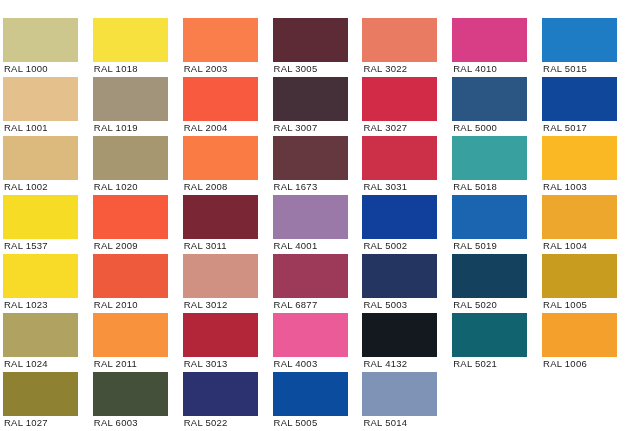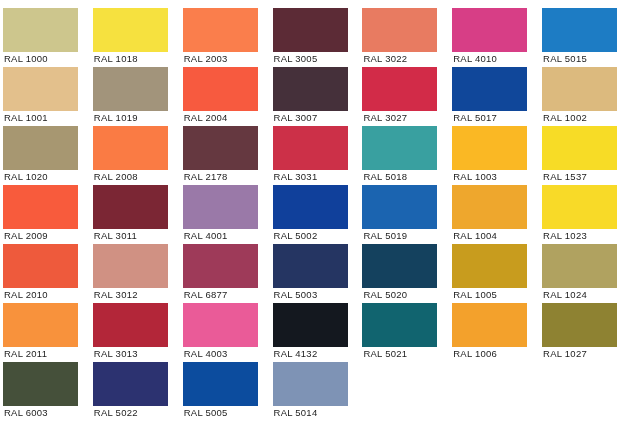--- a/index.html
+++ b/index.html
@@ -24,21 +24,21 @@
     position: absolute;
     left: 0;
     top: 0;
     width: 629px;
     height: 431px;
     display: grid;
     grid-template-columns: repeat(7, 89.857px);
     grid-template-rows: repeat(7, 59.0px);
     box-sizing: border-box;
     padding-left: 3px;
-    padding-top: 8px;
+    padding-top: 18px;
   }
   .swatch-cell {
     position: relative;
     width: 89.857px;
     height: 59px;
     box-sizing: border-box;
   }
   .swatch-chip {
     position: absolute;
     left: 0;
@@ -106,38 +106,42 @@
       </div>
       <div class="swatch-cell">
         <div class="swatch-chip" style="background-color: rgb(69, 48, 58);"></div>
         <div class="swatch-label">RAL 3007</div>
       </div>
       <div class="swatch-cell">
         <div class="swatch-chip" style="background-color: rgb(210, 43, 72);"></div>
         <div class="swatch-label">RAL 3027</div>
       </div>
       <div class="swatch-cell">
+        <div class="swatch-chip" style="background-color: rgb(43, 86, 131);"></div>
+        <div class="swatch-label">RAL 5000</div>
+      </div>
+      <div class="swatch-cell">
         <div class="swatch-chip" style="background-color: rgb(16, 71, 154);"></div>
         <div class="swatch-label">RAL 5017</div>
       </div>
       <div class="swatch-cell">
         <div class="swatch-chip" style="background-color: rgb(220, 186, 126);"></div>
         <div class="swatch-label">RAL 1002</div>
       </div>
       <div class="swatch-cell">
         <div class="swatch-chip" style="background-color: rgb(167, 151, 113);"></div>
         <div class="swatch-label">RAL 1020</div>
       </div>
       <div class="swatch-cell">
         <div class="swatch-chip" style="background-color: rgb(250, 123, 68);"></div>
         <div class="swatch-label">RAL 2008</div>
       </div>
       <div class="swatch-cell">
         <div class="swatch-chip" style="background-color: rgb(101, 56, 64);"></div>
-        <div class="swatch-label">RAL 2178</div>
+        <div class="swatch-label">RAL 1673</div>
       </div>
       <div class="swatch-cell">
         <div class="swatch-chip" style="background-color: rgb(204, 48, 72);"></div>
         <div class="swatch-label">RAL 3031</div>
       </div>
       <div class="swatch-cell">
         <div class="swatch-chip" style="background-color: rgb(57, 160, 160);"></div>
         <div class="swatch-label">RAL 5018</div>
       </div>
       <div class="swatch-cell">

